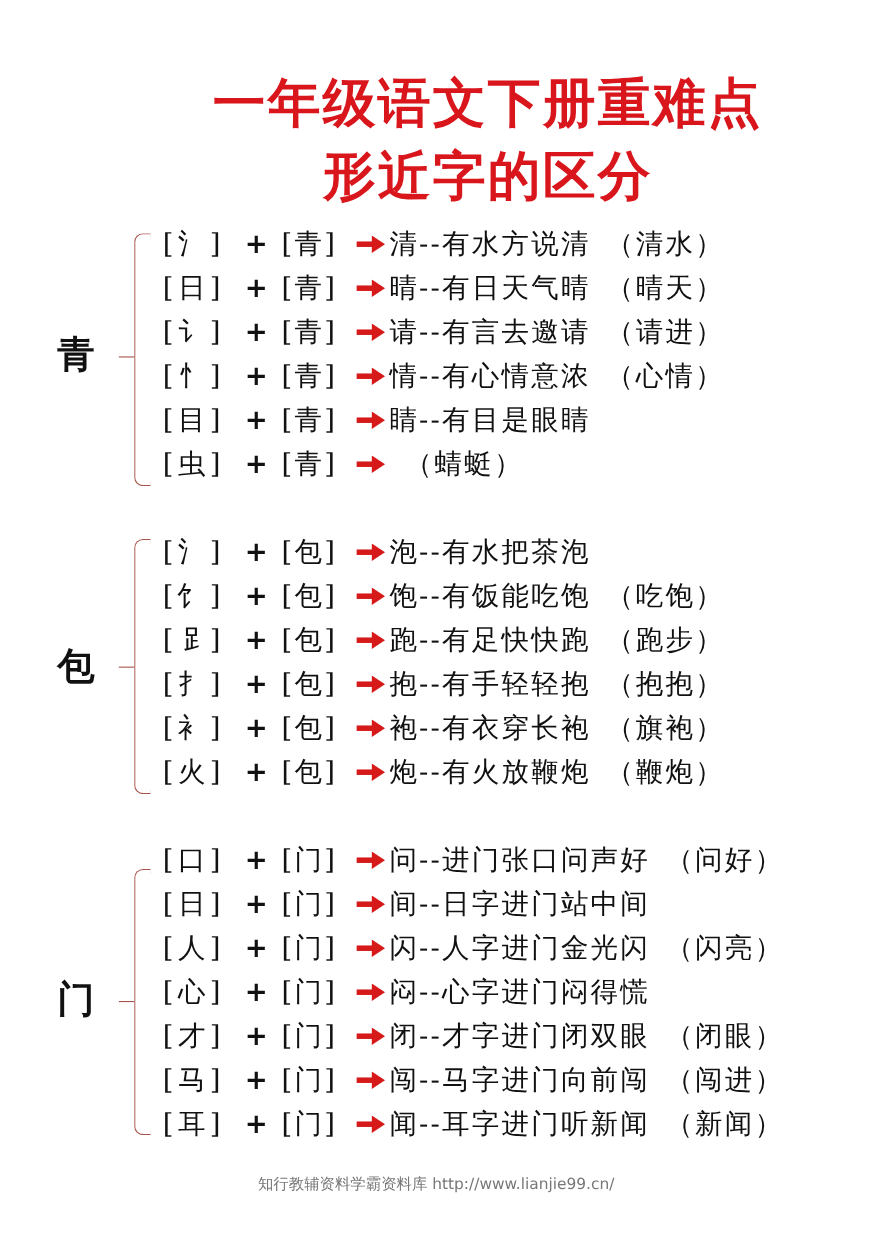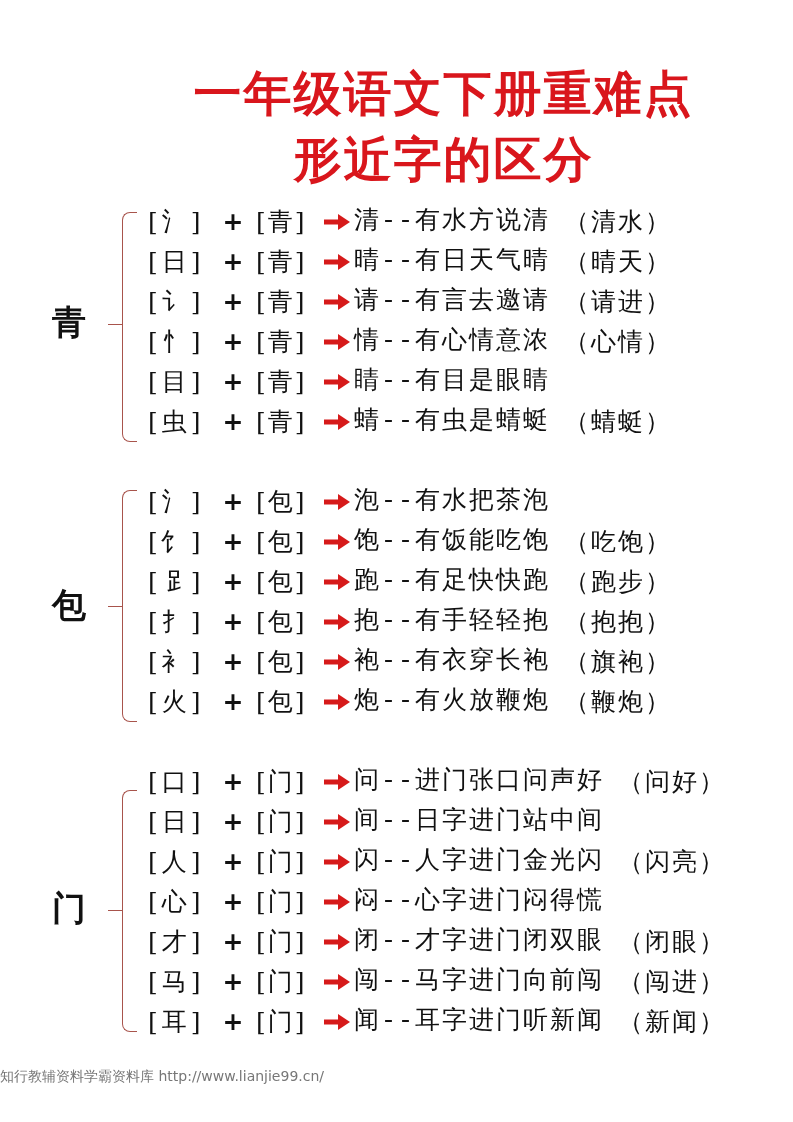--- a/index.html
+++ b/index.html
@@ -15,23 +15,23 @@
   .brace { position:absolute; left:122px; width:14px; border:1.5px solid #a8544c;
            border-right:none; border-radius:8px 0 0 8px; }
   .brace-tick { position:absolute; height:0; border-top:1.5px solid #a8544c; width:14px; left:108px; }
   .row { position:absolute; left:148px; height:40px; line-height:40px; font-size:25px;
          white-space:nowrap; display:flex; align-items:center; }
   .cell { display:inline-block; }
   .bkt { width:62px; letter-spacing:4px; }
   .plus { width:46px; text-align:center; font-family:"DejaVu Sans","Liberation Sans",sans-serif; font-weight:bold; }
   .bkt2 { width:68px; letter-spacing:2px; }
   .arrow { width:30px; display:inline-flex; align-items:center; }
-  .res { letter-spacing:2px;font-family:Liberation Mono, monospace; }
+  .res { letter-spacing:2px; }
   .note { margin-left:14px; letter-spacing:2px; }
-  .footer { position:absolute; top:1068px; left:0; width:793px; 
+  .footer { position:absolute; top:1068px; left:0; width:793px; text-align:center;
             font-size:14px; color:#777; font-family:"DejaVu Sans","Liberation Sans",sans-serif; }
 </style>
 </head>
 <body>
 
 <div class="title t1">一年级语文下册重难点</div>
 <div class="title t2">形近字的区分</div>
 
 <div>
   <div class="glabel" style="top:300px;">青</div>
@@ -105,21 +105,20 @@
   <div class="row" style="top:402px;">
     <span class="cell bkt">[虫]</span>
     <span class="cell plus">+</span>
     <span class="cell bkt2">[青]</span>
     <span class="cell arrow">
         <svg width="26" height="16" viewBox="0 0 26 16">
           <rect x="0" y="5.5" width="16" height="5" fill="#d61a1a"></rect>
           <polygon points="14,0 26,8 14,16" fill="#d61a1a"></polygon>
         </svg>
       </span>
-    <span class="cell res">蜻--有虫是蜻蜓</span>
     <span class="cell note">（蜻蜓）</span>
   </div>
 </div>
 
 <div>
   <div class="glabel" style="top:583px;">包</div>
   <div class="brace-tick" style="top:606px;"></div>
   <div class="brace" style="top:490px;height:230px;"></div>
 
   <div class="row" style="top:482px;">

